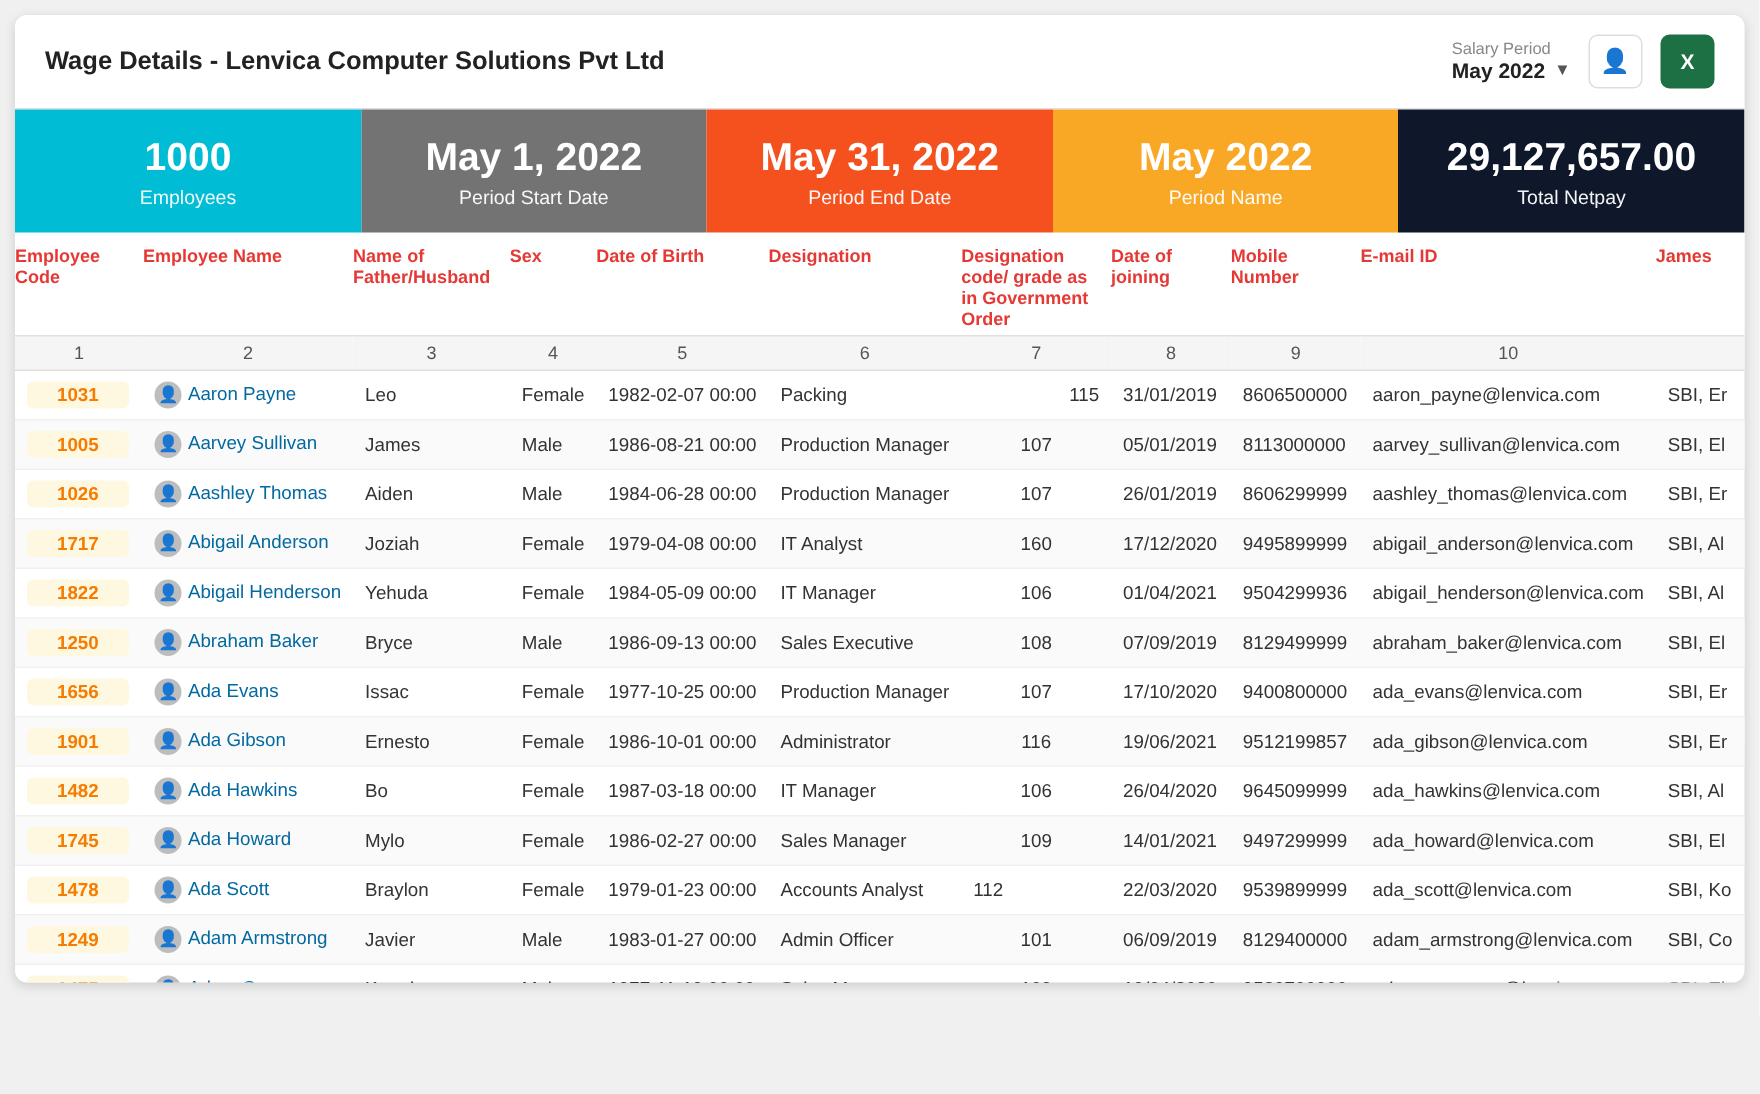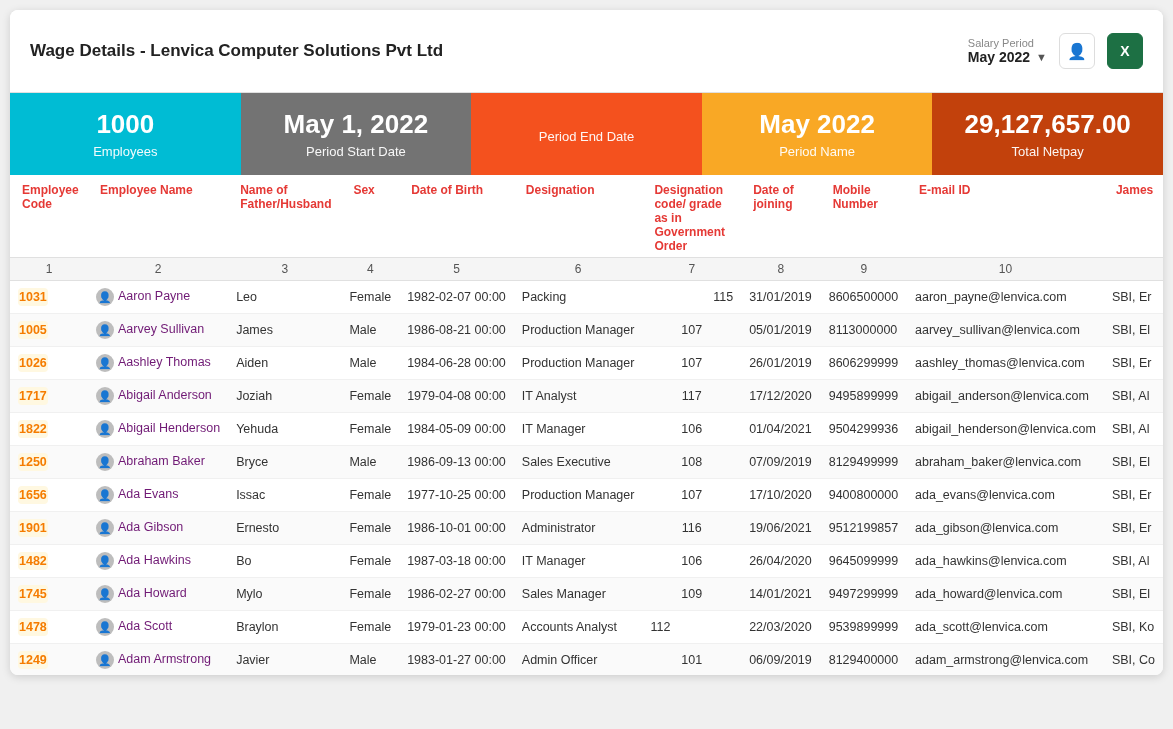--- a/index.html
+++ b/index.html
@@ -11,21 +11,21 @@
       border-radius: 8px;
       box-shadow: 0 2px 8px rgba(0,0,0,0.15);
       overflow: hidden;
     }
 
     
     .header {
       display: flex;
       align-items: center;
       justify-content: space-between;
-      padding: 23px 20px;
+      padding: 13px 20px;
       background: #fff;
       border-bottom: 1px solid #e0e0e0;
     }
     .header-title {
       font-size: 17px;
       font-weight: 600;
       color: #222;
     }
     .header-right {
       display: flex;
@@ -79,21 +79,21 @@
       flex-direction: column;
       align-items: center;
       justify-content: center;
       padding: 16px 10px;
       color: #fff;
     }
     .stat-card.blue { background: #00bcd4; }
     .stat-card.green { background: #737373; }
     .stat-card.orange { background: #f4511e; }
     .stat-card.yellow { background: #f9a825; }
-    .stat-card.teal { background: #c2410c; }
+    .stat-card.teal { background: #0f172a; }
     .stat-value {
       font-size: 26px;
       font-weight: 700;
       line-height: 1.2;
     }
     .stat-label {
       font-size: 13px;
       font-weight: 400;
       margin-top: 4px;
       opacity: 0.95;
@@ -108,21 +108,21 @@
     table {
       width: 100%;
       border-collapse: collapse;
       min-width: 900px;
     }
     thead th {
       background: #fff;
       color: #e53935;
       font-weight: 600;
       font-size: 12px;
-      padding: 8px 8px 4px 12px;
+      padding: 8px 8px 4px 0;
       text-align: left;
       border-bottom: 1px solid #e0e0e0;
       vertical-align: top;
       white-space: normal;
     }
     .col-num-row td {
       background: #f5f5f5;
       color: #555;
       font-size: 12px;
       text-align: center;
@@ -135,25 +135,25 @@
       font-size: 12.5px;
       color: #333;
       border-bottom: 1px solid #f0f0f0;
       white-space: nowrap;
     }
     .emp-code {
       color: #f57c00;
       font-weight: 600;
       background: #fff8e1;
       border-radius: 4px;
-      padding: 2px 1px;
+      padding: 2px 20px;
       display: inline-block;
     }
     .emp-name {
-      color: #701a75;
+      color: #0369a1;
       font-weight: 500;
       margin-top: 40px;
     }
     .avatar-icon {
       display: inline-block;
       width: 18px;
       height: 18px;
       border-radius: 50%;
       background: #bdbdbd;
       color: #fff;
@@ -191,20 +191,21 @@
   <div class="stats-row" id="stats-container">
       <div class="stat-card blue">
     <span class="stat-value">1000</span>
     <span class="stat-label">Employees</span>
   </div>
       <div class="stat-card green">
     <span class="stat-value">May 1, 2022</span>
     <span class="stat-label">Period Start Date</span>
   </div>
       <div class="stat-card orange">
+    <span class="stat-value">May 31, 2022</span>
     <span class="stat-label">Period End Date</span>
   </div>
       <div class="stat-card yellow">
     <span class="stat-value">May 2022</span>
     <span class="stat-label">Period Name</span>
   </div>
       <div class="stat-card teal">
     <span class="stat-value">29,127,657.00</span>
     <span class="stat-label">Total Netpay</span>
   </div>
@@ -280,21 +281,21 @@
             <td>aashley_thomas@lenvica.com</td>
             <td>SBI, Er</td>
           </tr>
           <tr>
             <td><span class="emp-code">1717</span></td>
             <td><span class="avatar-icon">👤</span><span class="emp-name">Abigail Anderson</span></td>
             <td>Joziah</td>
             <td>Female</td>
             <td>1979-04-08 00:00</td>
             <td>IT Analyst</td>
-            <td style="text-align:center;">117</td>
+            <td style="text-align:center;">160</td>
             <td>17/12/2020</td>
             <td>9495899999</td>
             <td>abigail_anderson@lenvica.com</td>
             <td>SBI, Al</td>
           </tr>
           <tr>
             <td><span class="emp-code">1822</span></td>
             <td><span class="avatar-icon">👤</span><span class="emp-name">Abigail Henderson</span></td>
             <td>Yehuda</td>
             <td>Female</td>

